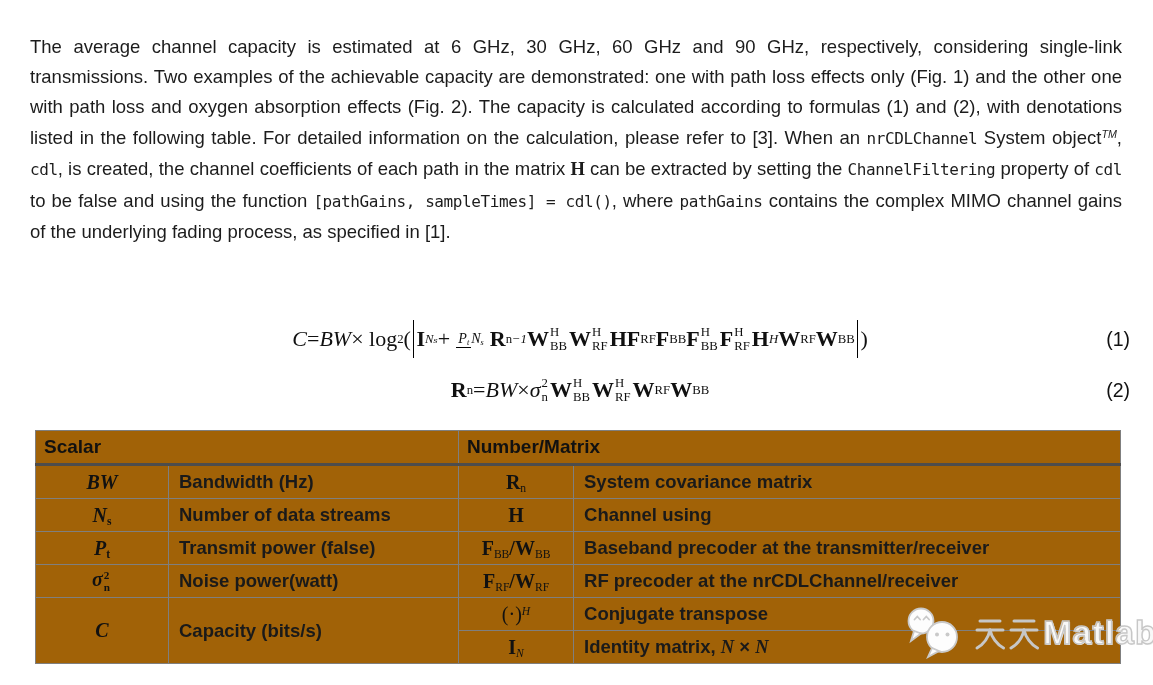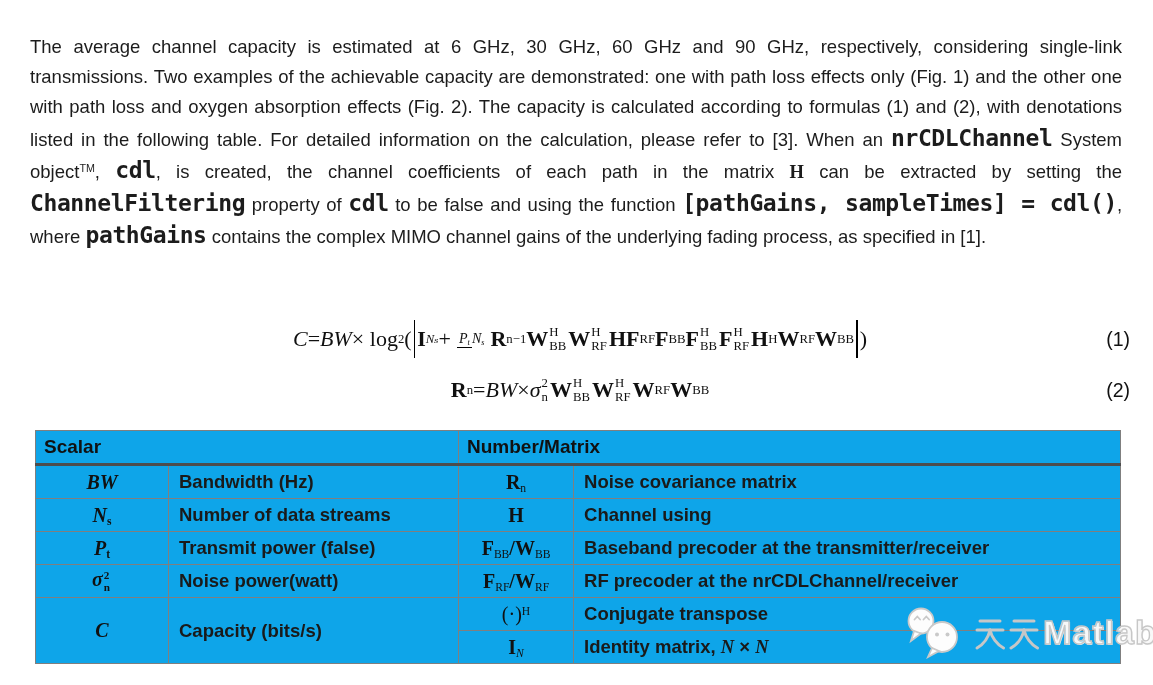--- a/index.html
+++ b/index.html
@@ -3,22 +3,22 @@
 <meta charset="utf-8">
 <style>
   html,body{margin:0;padding:0;}
   body{width:1153px;height:685px;background:#ffffff;position:relative;overflow:hidden;
        font-family:"Liberation Sans",sans-serif;color:#1b1b1b;}
   .page{position:absolute;inset:0;}
 
   
   .paragraph{position:absolute;left:30px;top:13px;width:1092px;
     font-size:18.5px;line-height:30.4px;text-align:justify;color:#1c1c1c;}
-  .code{font-family:"DejaVu Sans Mono","Liberation Mono",monospace;font-size:23px;letter-spacing:-0.4px;font-weight:bold;}
-  .sup{font-size:58%;vertical-align:0.55em;line-height:0;}
+  .code{font-family:"DejaVu Sans Mono","Liberation Mono",monospace;font-size:16px;letter-spacing:-0.4px;}
+  .sup{font-size:58%;vertical-align:0.55em;line-height:0;font-style:italic;}
   .subt{font-size:58%;vertical-align:-0.28em;line-height:0;}
   .i{font-style:italic;}
   .b{font-weight:bold;}
   .bi{font-weight:bold;font-style:italic;}
   .bserif{font-family:"Liberation Serif","DejaVu Serif",serif;font-weight:bold;}
   .iserif{font-family:"Liberation Serif","DejaVu Serif",serif;font-style:italic;}
 
   
   .eqrow{position:absolute;left:30px;width:1100px;display:flex;align-items:center;justify-content:center;}
   .eqrow1{top:314px;height:50px;}
@@ -32,21 +32,21 @@
   .supsub{display:inline-flex;flex-direction:column;align-items:flex-start;
       font-size:58%;line-height:1.12;vertical-align:middle;margin:0 2px 0 1px;font-style:normal;}
   .supsub span{display:block;}
   .frac{display:inline-flex;flex-direction:column;align-items:center;vertical-align:middle;
       font-size:64%;line-height:1.25;margin:0 6px;}
   .frac .num{border-bottom:1.3px solid #000;padding:0 2px 1px 2px;}
   .frac .den{padding-top:1px;}
 
   
   .dtable{position:absolute;left:35px;top:430px;border-collapse:collapse;table-layout:fixed;
-      width:1085px;background:#0ea5e9;padding-left:24px;}
+      width:1085px;background:#a16207;padding-left:24px;}
   .dtable th,.dtable td{border:1px solid #7f7f7f;overflow:hidden;}
   .dtable th{font-family:"Liberation Sans",sans-serif;font-size:19px;font-weight:bold;text-align:left;
       padding:2px 8px;height:28px;border-bottom:3px solid #4d4d4d;color:#111;}
   td.sym{font-family:"Liberation Serif","DejaVu Serif","DejaVu Sans",serif;font-size:20px;
       text-align:center;height:30px;color:#111;white-space:nowrap;}
   td.desc{font-family:"Liberation Sans",sans-serif;font-size:18.5px;padding:0 4px 0 10px;color:#1a1a1a;font-weight:bold;}
   td.sym .supsub{font-size:56%;}
 
   
   .watermark{position:absolute;left:901px;top:605px;height:54px;display:flex;align-items:center;z-index:5;}
@@ -156,21 +156,21 @@
     </colgroup>
     <tbody>
         <tr>
       <th colspan="2">Scalar</th>
       <th colspan="2">Number/Matrix</th>
     </tr>
     <tr>
       <td class="sym"><span class="bi">BW</span></td>
       <td class="desc"><span>Bandwidth (Hz)</span></td>
       <td class="sym"><span class="b">R</span><span class="subt">n</span></td>
-      <td class="desc"><span>Noise covariance matrix</span></td>
+      <td class="desc"><span>System covariance matrix</span></td>
     </tr>
     <tr>
       <td class="sym"><span class="bi">N</span><span class="subt b">s</span></td>
       <td class="desc"><span>Number of data streams</span></td>
       <td class="sym"><span class="b">H</span></td>
       <td class="desc"><span>Channel using</span></td>
     </tr>
     <tr>
       <td class="sym"><span class="bi">P</span><span class="subt b">t</span></td>
       <td class="desc"><span>Transmit power (false)</span></td>

